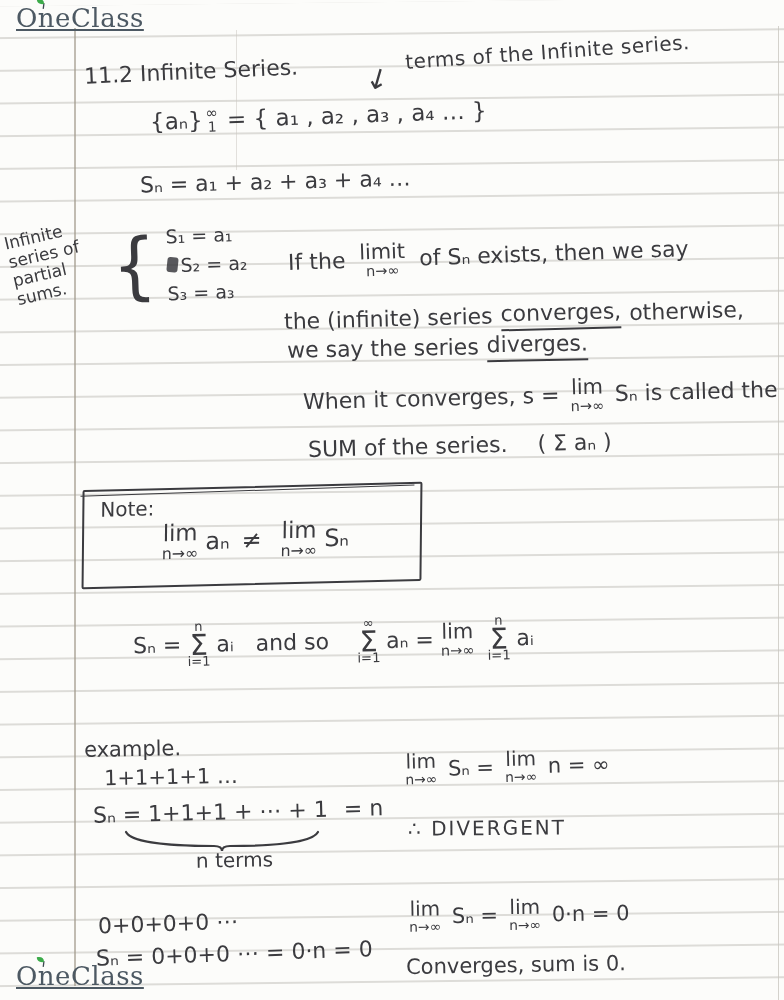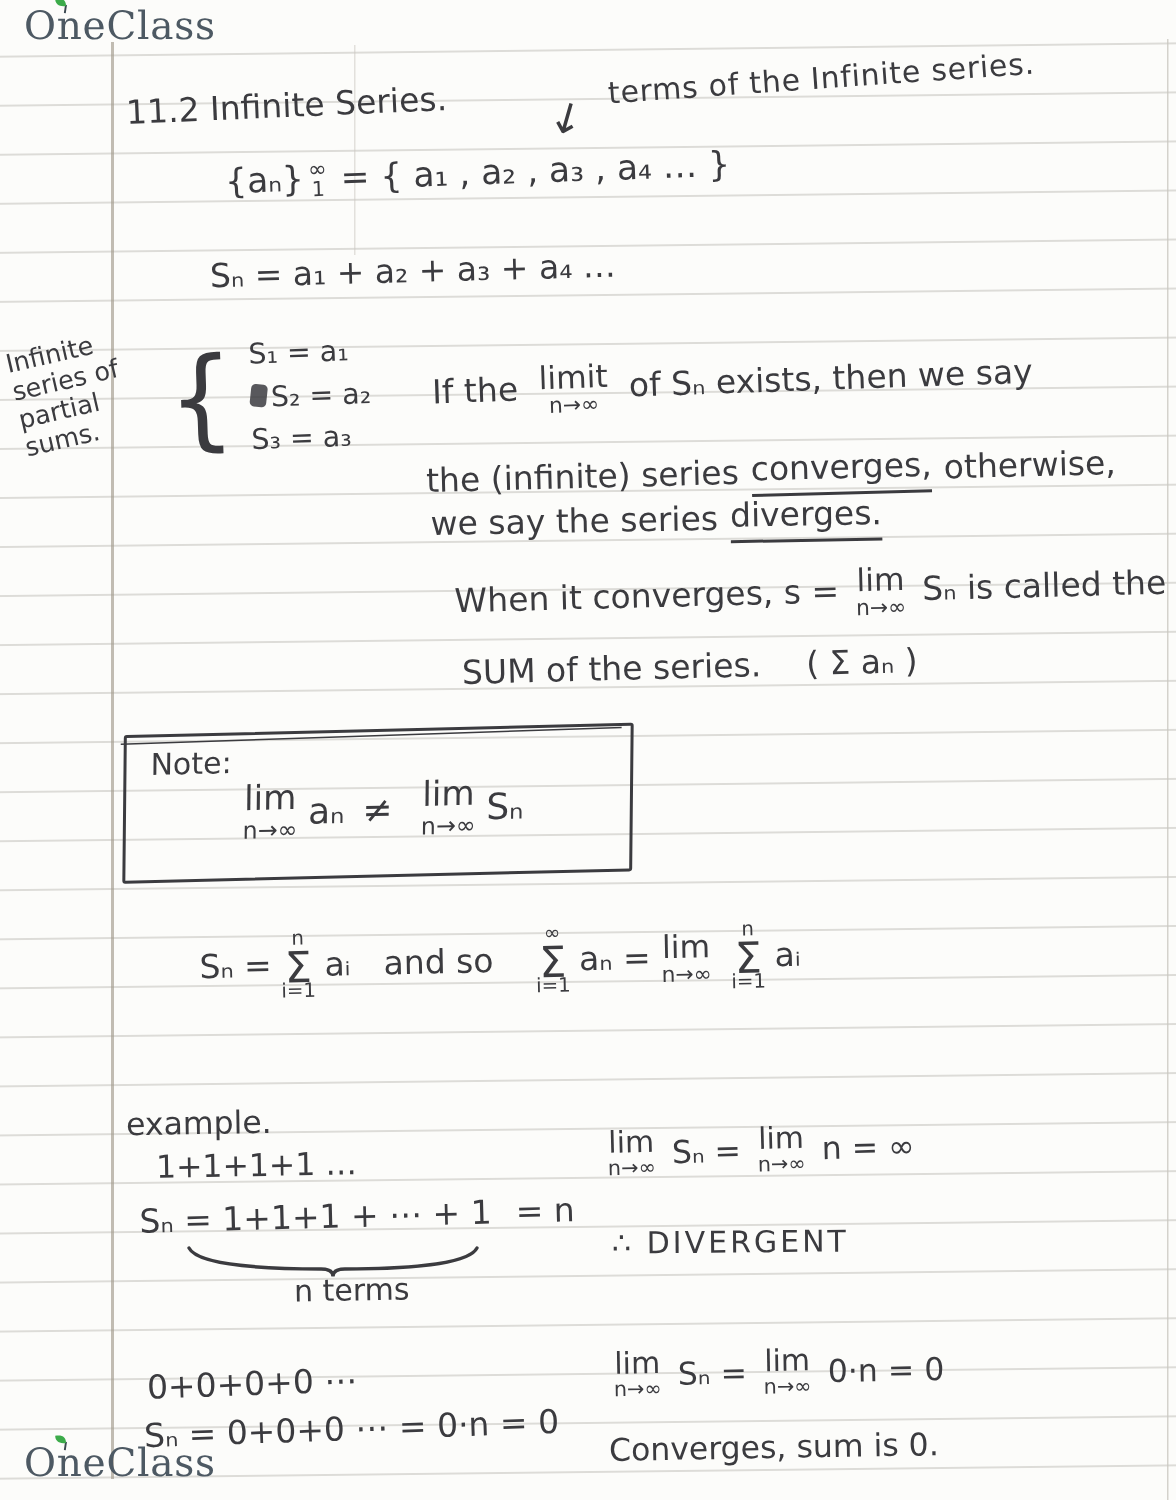--- a/index.html
+++ b/index.html
@@ -22,21 +22,21 @@
     background-size:100% 32.7px;
     transform:rotate(-0.65deg);
     opacity:.9;
   }
   .vline-left{position:absolute;left:74px;top:28px;height:958px;width:1.5px;background:var(--margin);opacity:.65;}
   .vline-right{position:absolute;left:778px;top:26px;height:974px;width:1px;background:#c9c7c1;opacity:.8;}
   .crease{position:absolute;left:236px;top:30px;height:140px;width:1px;background:#ccc9c2;opacity:.55;}
 
   
   .logo{position:absolute;left:16px;font-family:"DejaVu Serif",serif;font-size:26px;
-        color:var(--logo_text);letter-spacing:.5px;z-index:1;}
+        color:var(--logo_text);letter-spacing:.5px;z-index:1;text-decoration:underline;}
   .logo .leaf{position:absolute;left:20px;top:-5px;}
   .logo-top{top:3px;}
   .logo-bottom{top:961px;}
 
   
   .hw{position:absolute;color:var(--ink);white-space:nowrap;line-height:1.25;}
   .row{display:flex;align-items:center;}
   .lim{display:inline-flex;flex-direction:column;align-items:center;line-height:1;margin:0 7px;}
   .lim .w{font-size:.95em;}
   .lim .s{font-size:.66em;margin-top:1px;letter-spacing:0;}

